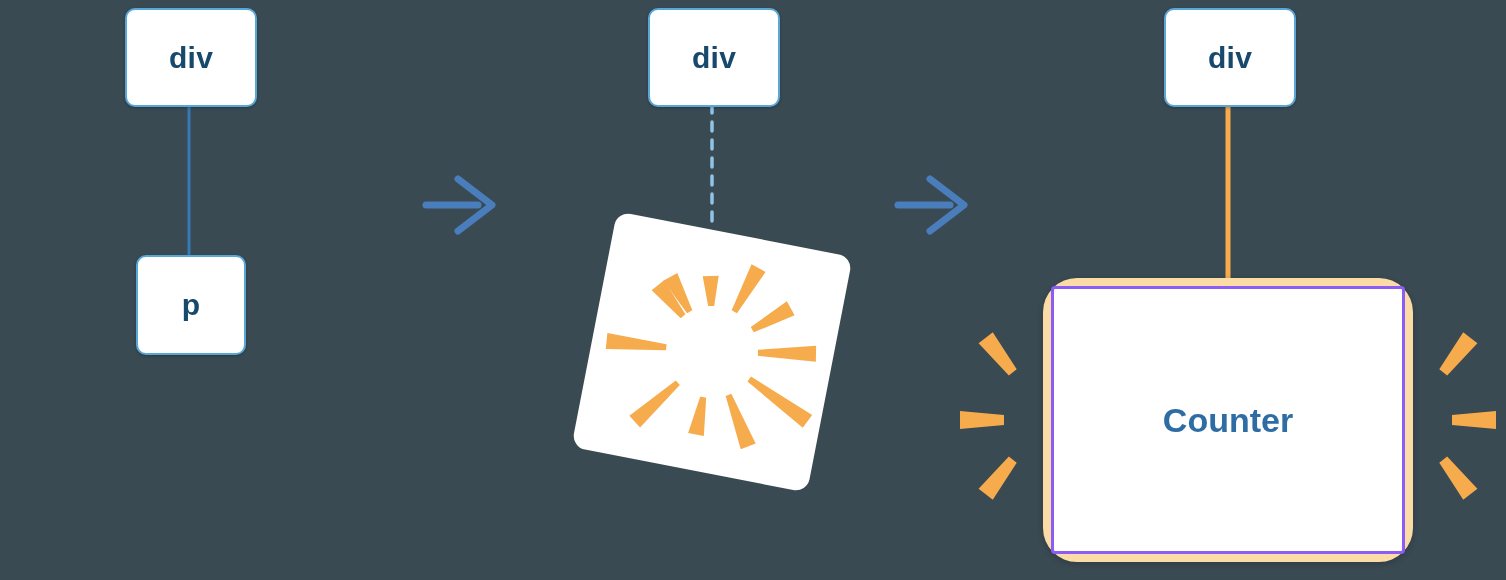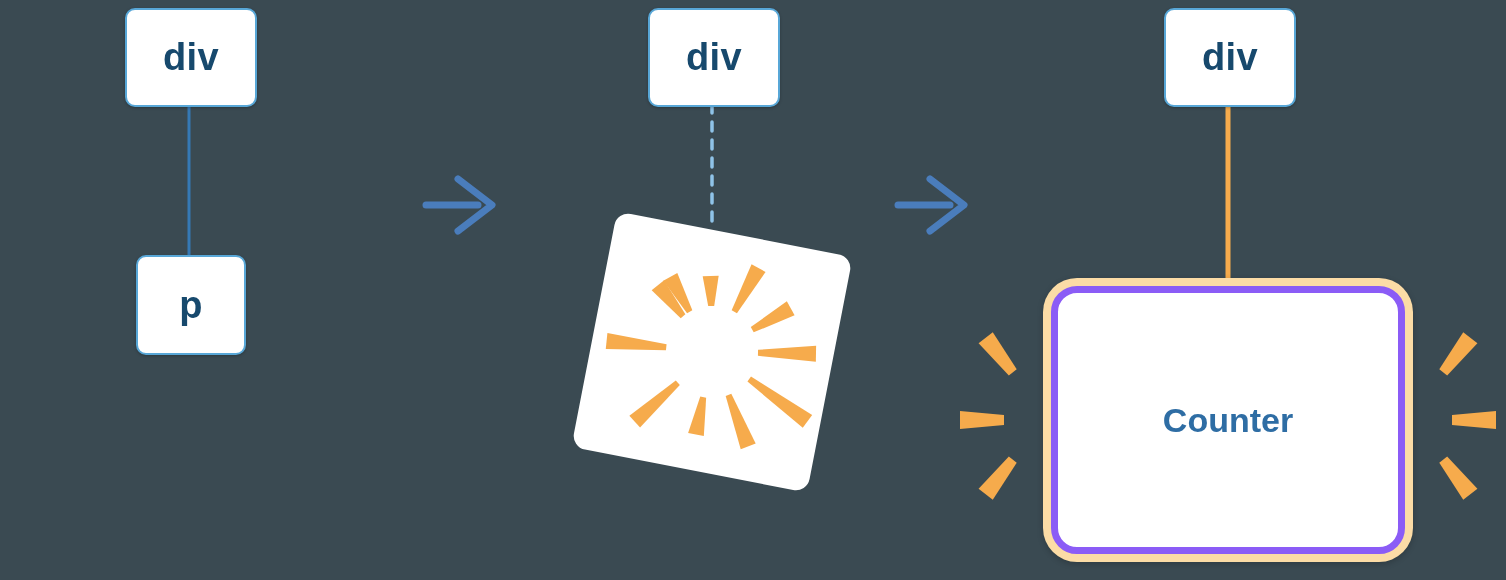--- a/index.html
+++ b/index.html
@@ -17,42 +17,42 @@
     position:absolute;
     background:#ffffff;
     border:2px solid #58a7d7;
     border-radius:10px;
     box-shadow:0 1px 3px rgba(0,0,0,.25);
     display:flex;align-items:center;justify-content:center;
     z-index:2;
   }
   .node span{
     color:#17496d;
-    font-size:38px;
+    font-size:30px;
     font-weight:600;
     letter-spacing:.3px;
   }
 
   .counter-outer{
     position:absolute;
     left:1043px;top:278px;
     width:370px;height:284px;
     background:#fcdca6;
     border-radius:34px;
     padding:8px;
     box-sizing:border-box;
     z-index:2;
     box-shadow:0 2px 6px rgba(0,0,0,.2);
   }
   .counter-mid{
     width:100%;height:100%;
     box-sizing:border-box;
     background:#ffffff;
-    border:7px solid #8b5cf6;
-    border-radius:26px;
+    border:3px solid #8b5cf6;
+    border-radius:4px;
     display:flex;flex-direction:column;
     align-items:center;justify-content:center;
     gap:24px;
   }
   .counter-title{
     color:#2e6da4;
     font-size:34px;
     font-weight:600;
   }
   .state-pill{

